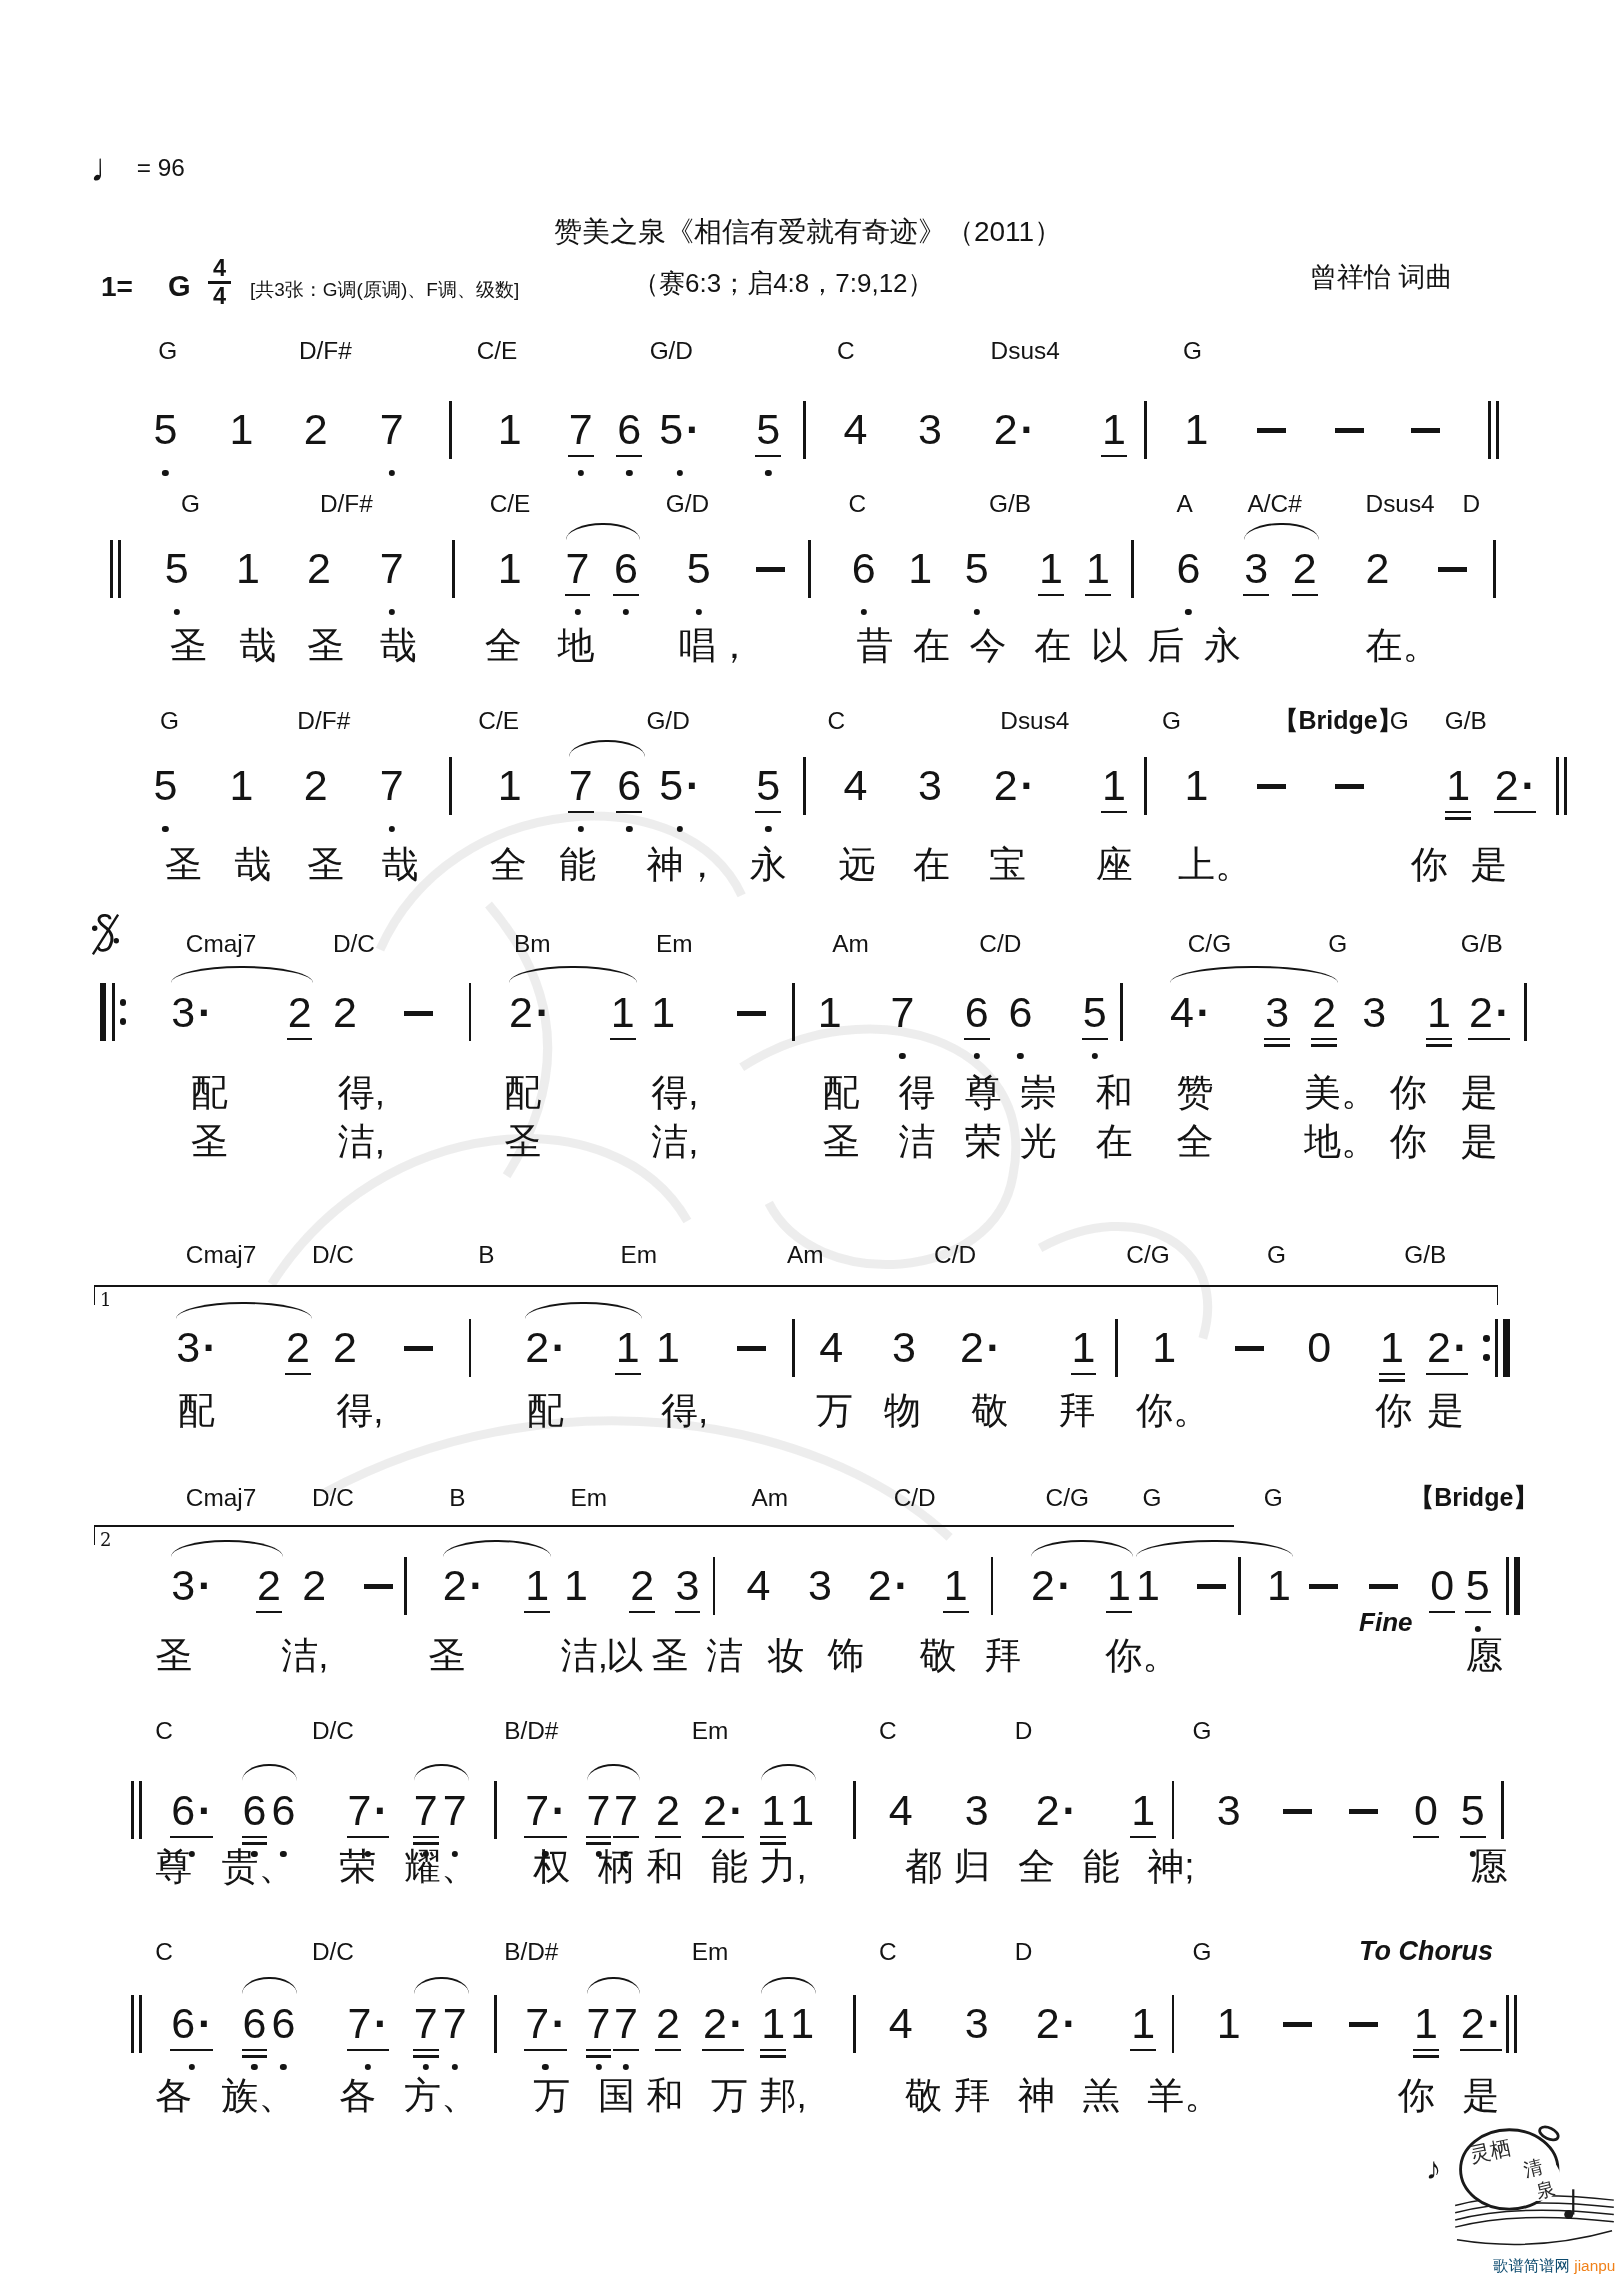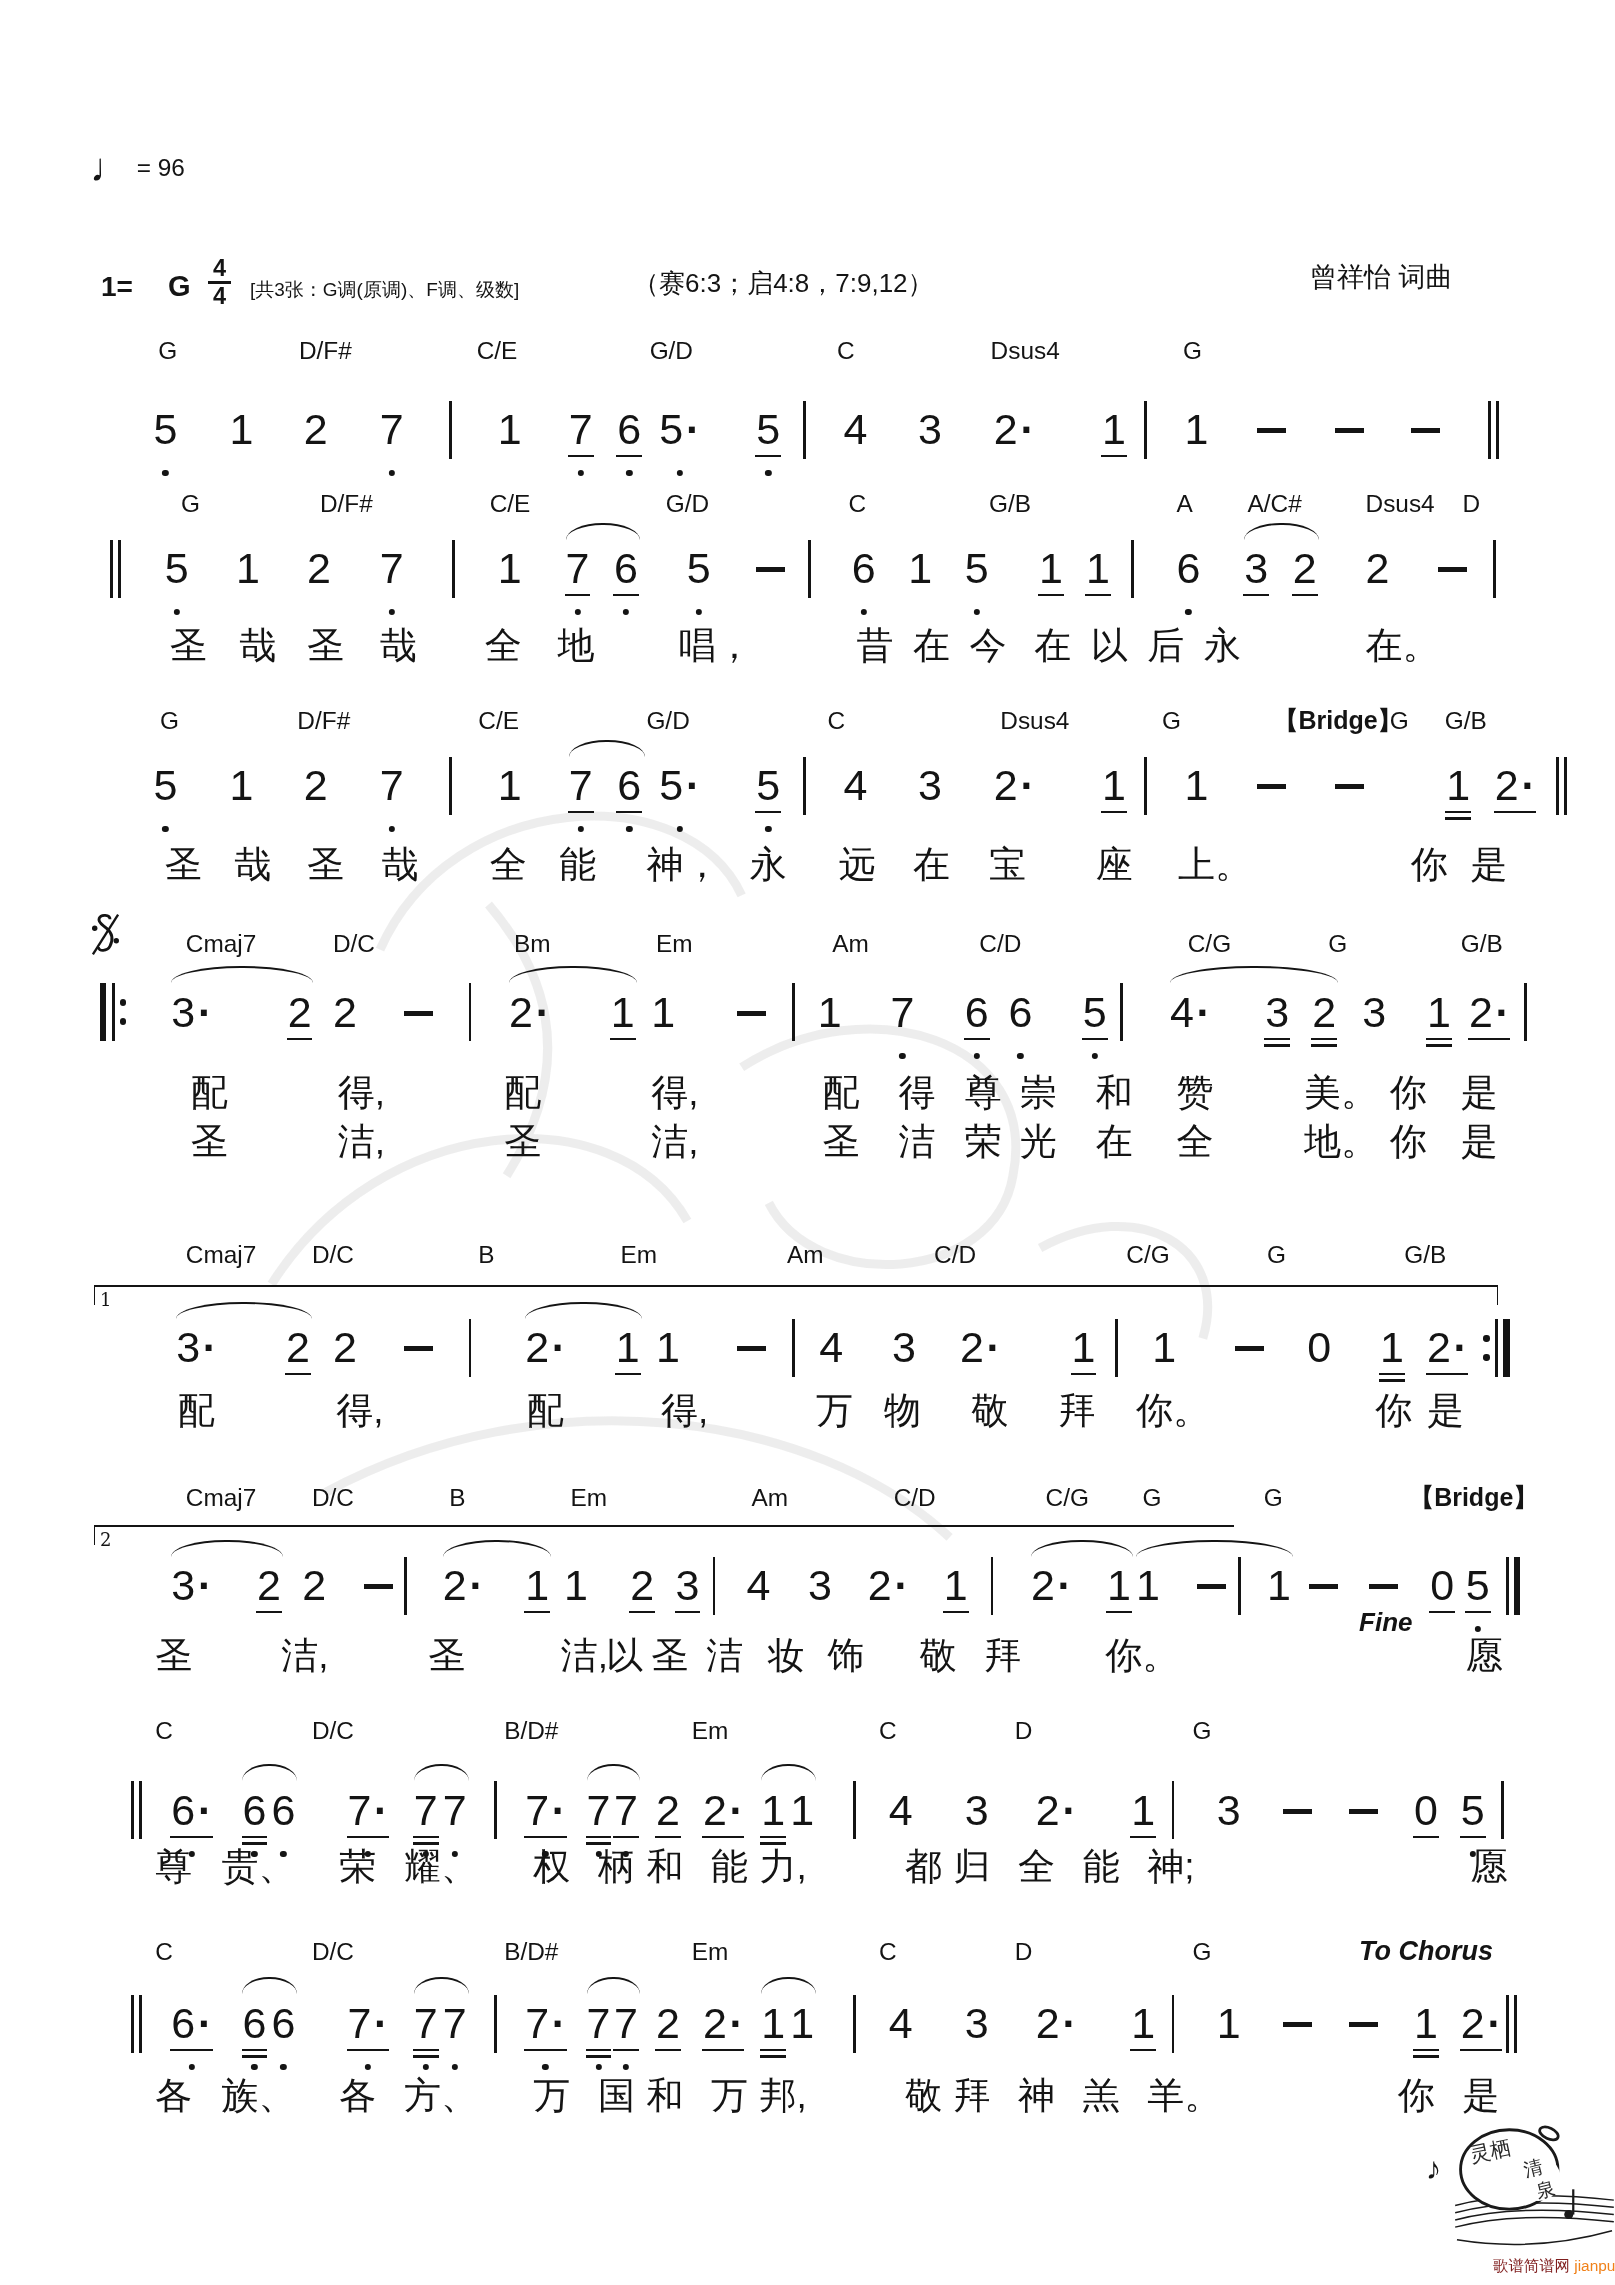--- a/index.html
+++ b/index.html
@@ -41,40 +41,41 @@
   .volta.rt{border-right:1.8px solid #141414;}
   .volta span{position:absolute;left:5.4px;top:1.8px;font-size:18px;font-family:"DejaVu Serif",serif;}
   .lyr{position:absolute;font-size:37px;line-height:40px;white-space:nowrap;}
   .fine{position:absolute;font-weight:700;font-style:italic;font-size:26px;}
   .segno{position:absolute;}
   
   .footer-note{left:47%;top:2167px;transform:translateX(-50%);font-family:"DejaVu Serif",serif;
                font-style:italic;font-weight:700;font-size:24.4px;letter-spacing:2.7px;white-space:nowrap;}
   .note-glyph{left:1426px;top:2151px;font-size:31px;}
   .wm{left:1493px;top:2256px;font-size:15.4px;white-space:nowrap;}
-  .wm .g{color:#7f1d1d;} .wm .o{color:#f08119;}
+  .wm .g{color:#0c4a6e;} .wm .o{color:#f08119;}
   .bgwm{left:217px;top:796px;opacity:.55;}
 </style>
 </head>
 <body>
 
 <div class="page" id="sheet">
 
   <svg class="abs bgwm" width="1194" height="868" viewBox="0 0 1320 960">
     <g fill="none" stroke="#e0e0e0" stroke-width="10">
       <path d="M180 170 C260 -10 520 -20 580 110"></path>
       <path d="M60 540 C180 350 440 330 520 470"></path>
       <path d="M580 300 C720 210 910 270 880 420 C860 540 660 550 610 450"></path>
       <path d="M120 770 C360 640 660 680 810 820"></path>
       <path d="M910 500 C1020 440 1120 500 1090 600"></path>
       <path d="M300 120 Q420 260 320 420"></path>
     </g>
   </svg>
 
   <div class="abs tempo"><span class="glyph">♩</span> <span>= 96</span></div>
+  <div class="abs subtitle">赞美之泉《相信有爱就有奇迹》（2011）</div>
   <div class="abs credit">曾祥怡 词曲</div>
   <div class="abs keylabel">1=</div>
   <div class="abs keynote">G</div>
   <div class="abs timesig">
     <div>4</div>
     <div class="line"></div>
     <div>4</div>
   </div>
   <div class="abs edition">[共3张：G调(原调)、F调、级数]</div>
   <div class="abs scripture">（赛6:3；启4:8，7:9,12）</div>

